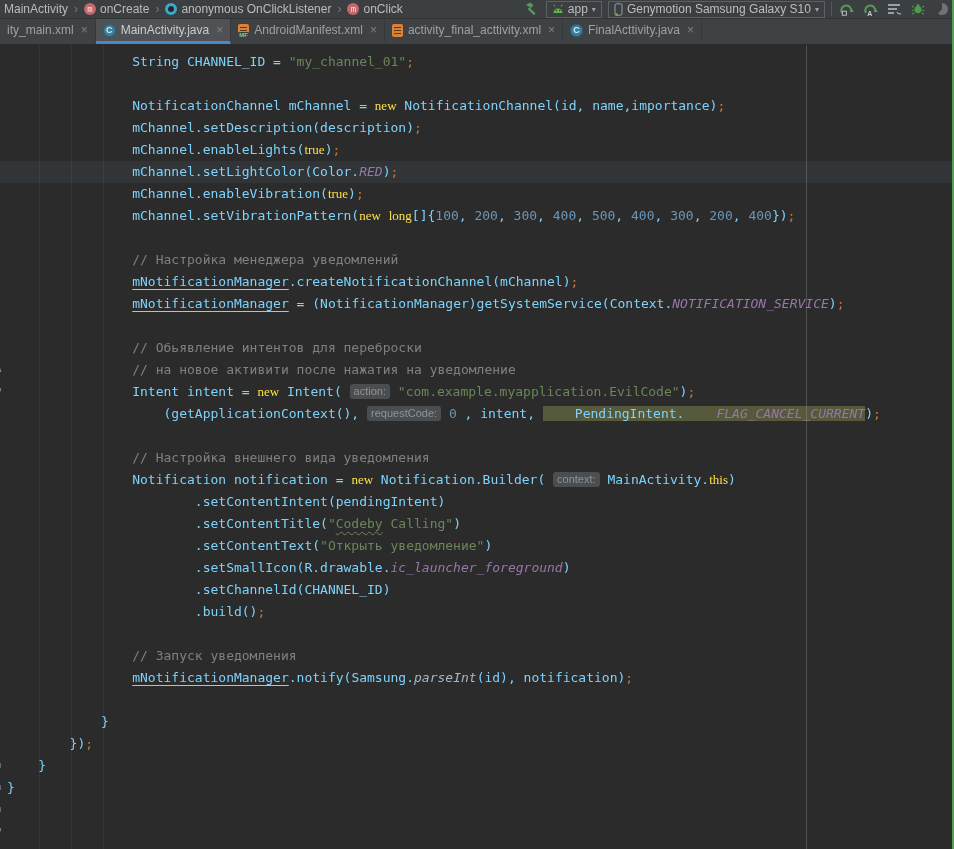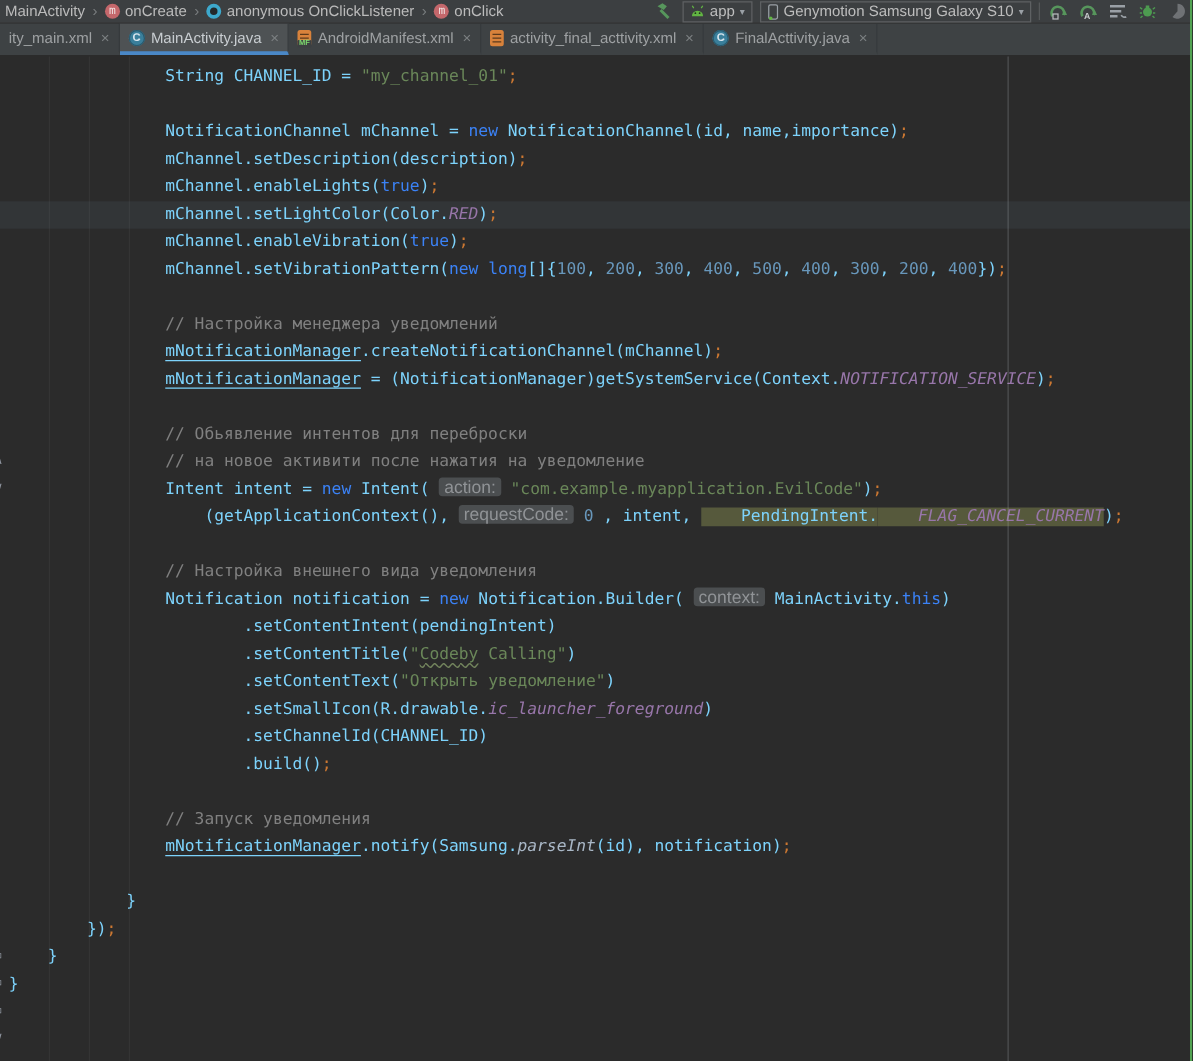--- a/index.html
+++ b/index.html
@@ -36,32 +36,32 @@
        border-bottom:3px solid transparent;box-sizing:border-box;cursor:default;}
   .tab.sel{background:#4e5254;border-bottom:3px solid #4a88c7;color:#c8cdd1;}
   .tab .close{color:#7c8082;font-size:12px;margin-left:2px;}
   
   #editor{position:relative;height:804px;background:#2b2b2b;overflow:hidden;
           font-family:"DejaVu Sans Mono","Liberation Mono",monospace;font-size:13px;color:#a9b7c6;}
   #code{position:absolute;inset:0;padding-top:6px;}
   .line{height:22px;line-height:22px;white-space:pre;}
   .line.cur{background:#323537;}
   .tk-d{color:#7dd3fc;}
-  .tk-k{color:#3b82f6;}
+  .tk-k{color:#fde047;font-family:Liberation Serif, serif;}
   .tk-s{color:#6a8759;}
   .tk-c{color:#808080;}
   .tk-n{color:#6897bb;}
   .tk-o{color:#cc7832;}
   .tk-p{color:#9876aa;font-style:italic;}
   .tk-i{color:#a9b7c6;font-style:italic;}
   .u{text-decoration:underline;text-underline-offset:3px;}
   .wavy{text-decoration:underline wavy #72845c;text-decoration-thickness:1px;text-underline-offset:3px;}
   .hl{background:#56593c;padding-left:32px;}
   .pill{display:inline-block;background:#4b4e50;color:#909396;border-radius:3px;padding:0 4px;
-        font-family:"Liberation Sans",sans-serif;font-size:14px;line-height:15px;vertical-align:1px;}
+        font-family:"Liberation Sans",sans-serif;font-size:11px;line-height:15px;vertical-align:1px;}
   .guide{position:absolute;top:0;bottom:0;width:1px;background:rgba(255,255,255,0.045);}
   #margin-guide{position:absolute;top:0;bottom:0;left:806px;width:1px;background:rgba(170,175,180,0.28);}
   .fold{position:absolute;left:-4px;color:#9096a0;}
   #right-edge{position:absolute;top:0;bottom:0;right:0;width:2px;background:#52a352;z-index:20;}
 </style>
 </head>
 <body>
 
 <div id="app">
 

